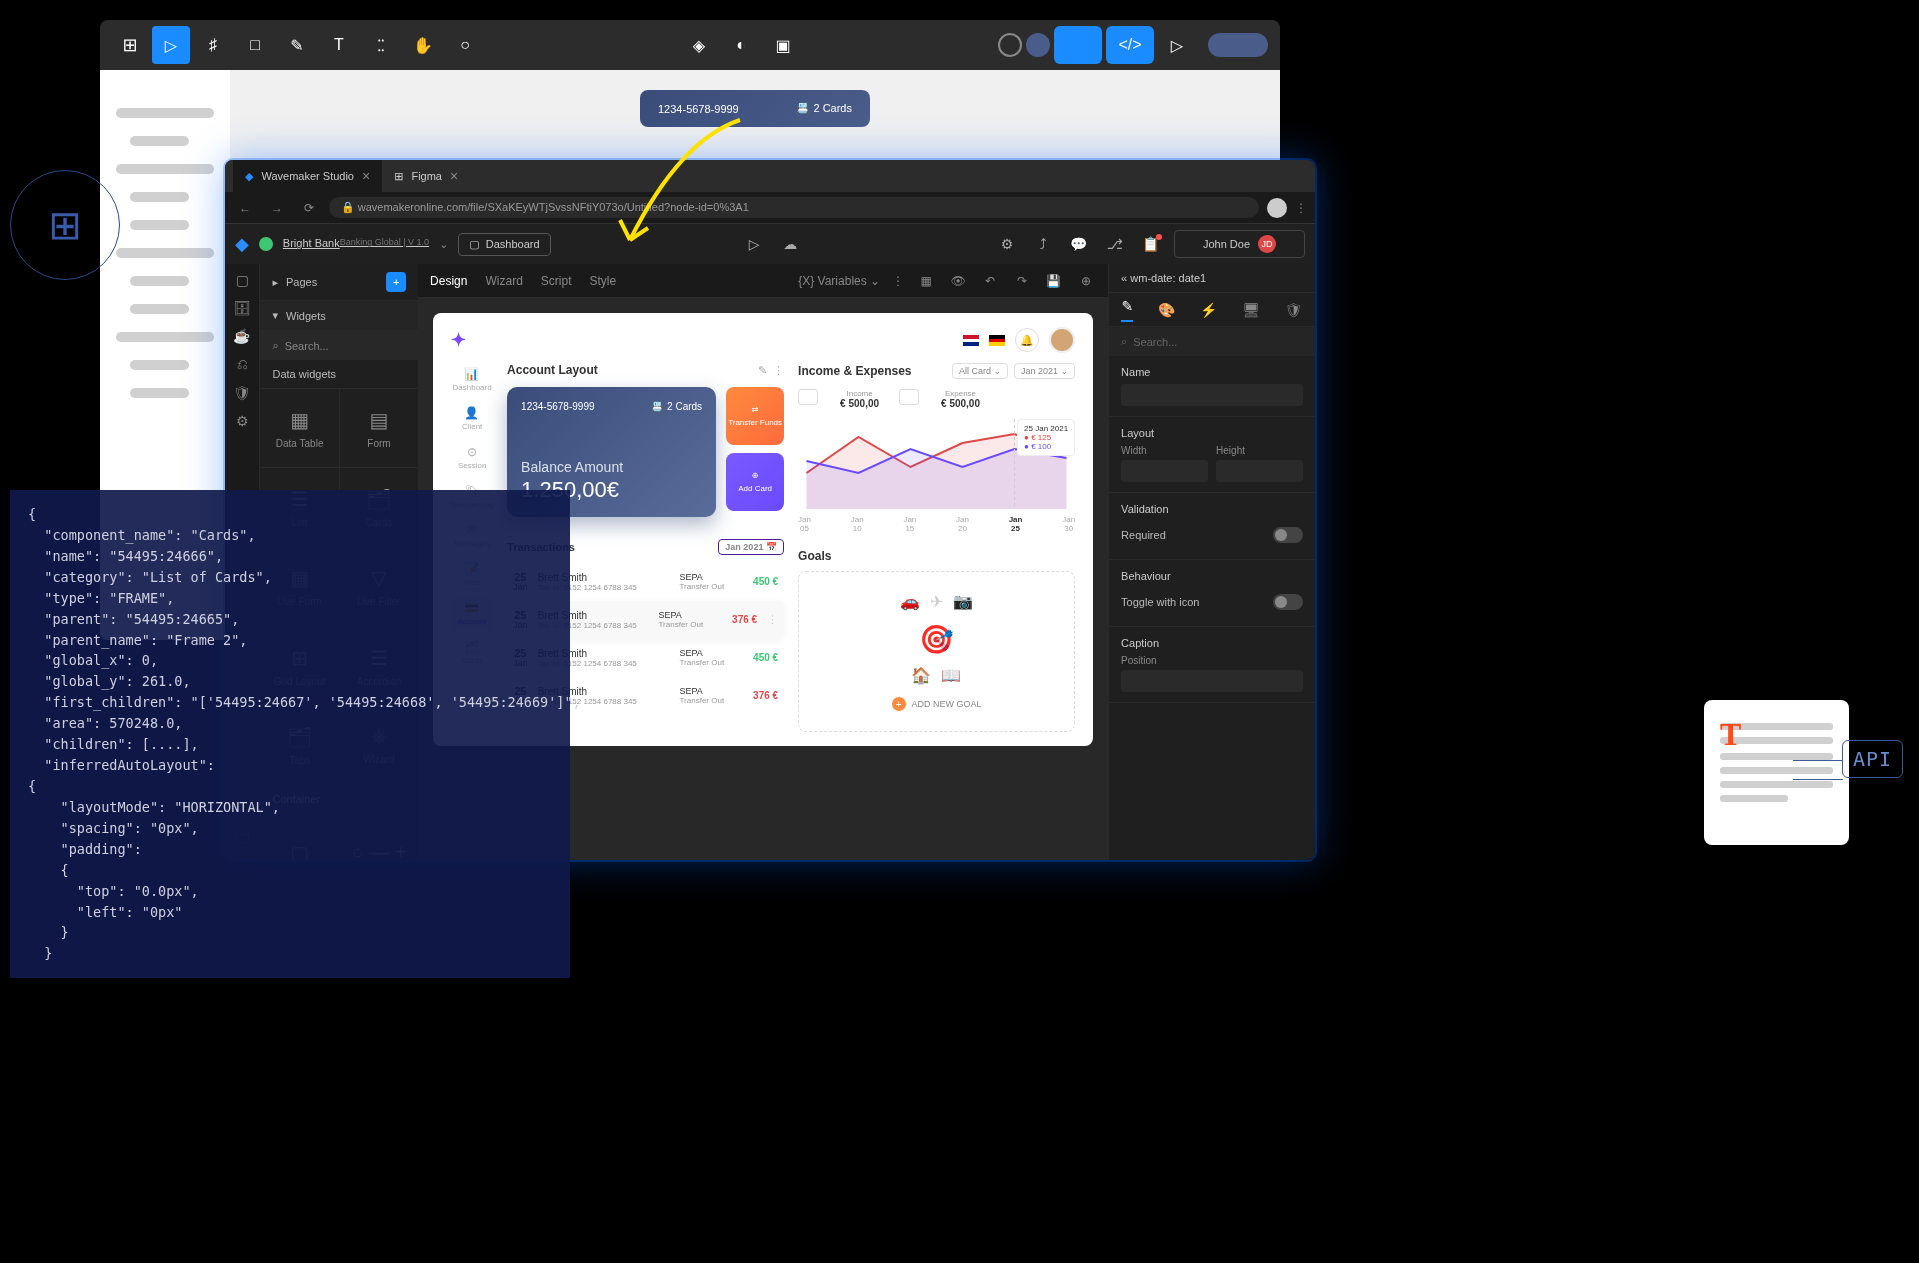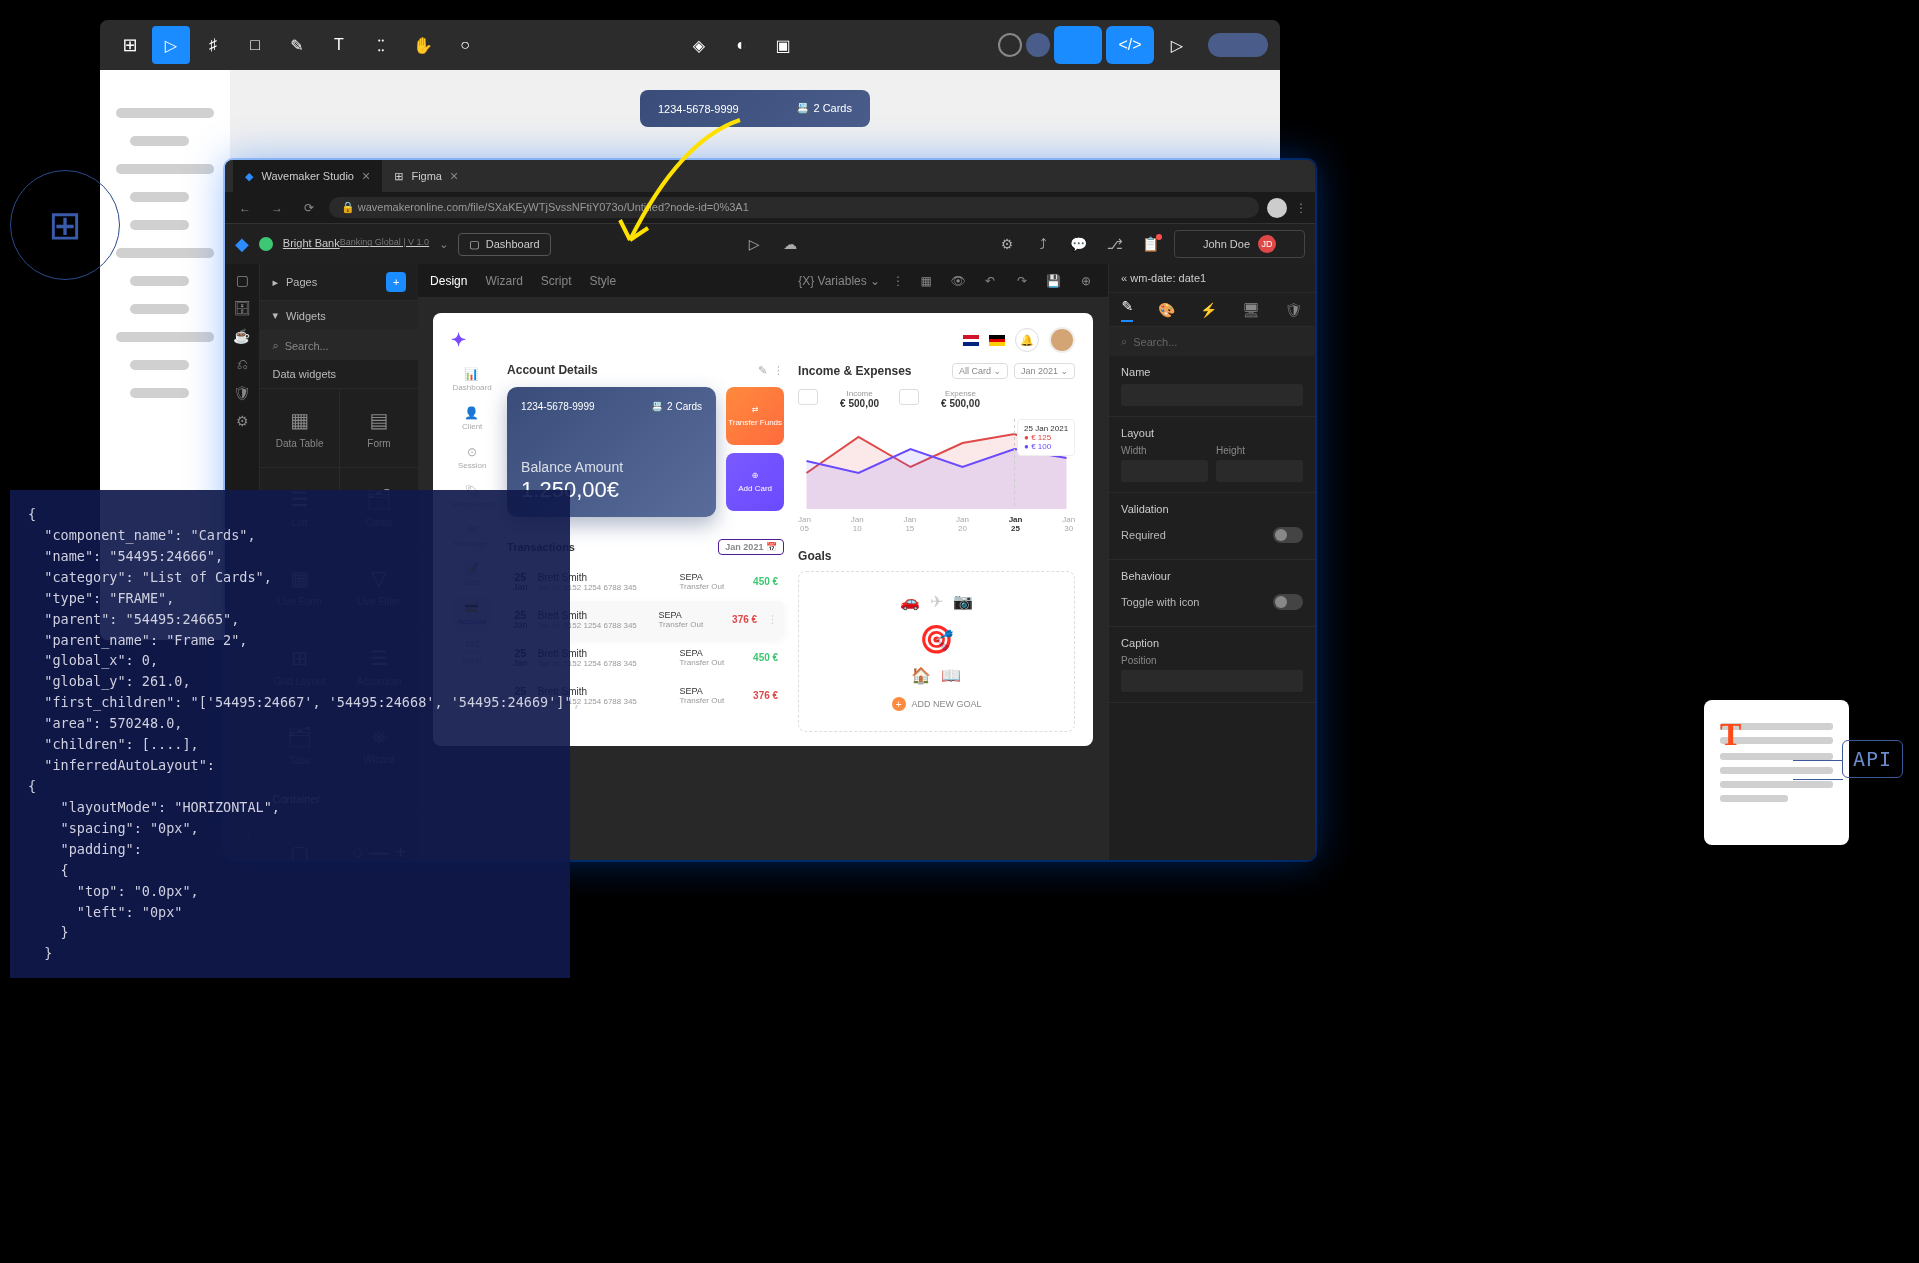--- a/index.html
+++ b/index.html
@@ -394,21 +394,21 @@
                 <div class="rail-item"><span class="rail-icon-sm">⊙</span>Session</div>
                 <div class="rail-item"><span class="rail-icon-sm">🏷</span>Membership</div>
                 <div class="rail-item"><span class="rail-icon-sm">✉</span>Messages</div>
                 <div class="rail-item"><span class="rail-icon-sm">📝</span>Start</div>
                 <div class="rail-item active"><span class="rail-icon-sm">💳</span>Account</div>
                 <div class="rail-item"><span class="rail-icon-sm">🗂</span>Cards</div>
               </div>
             <div class="mockup-main">
               <div class="mockup-col">
                 <div class="section-head">
-                  <span class="section-title">Account Details</span>
+                  <span class="section-title">Account Layout</span>
                   <div class="section-icons">
                     <span>✎</span>
                     <span>⋮</span>
                   </div>
                 </div>
                 <div class="account-row">
                   <div class="account-card" style="flex:1">
                     <div class="card-row1">
                       <span>1234-5678-9999</span>
                       <span>📇 <span>2 Cards</span></span>

